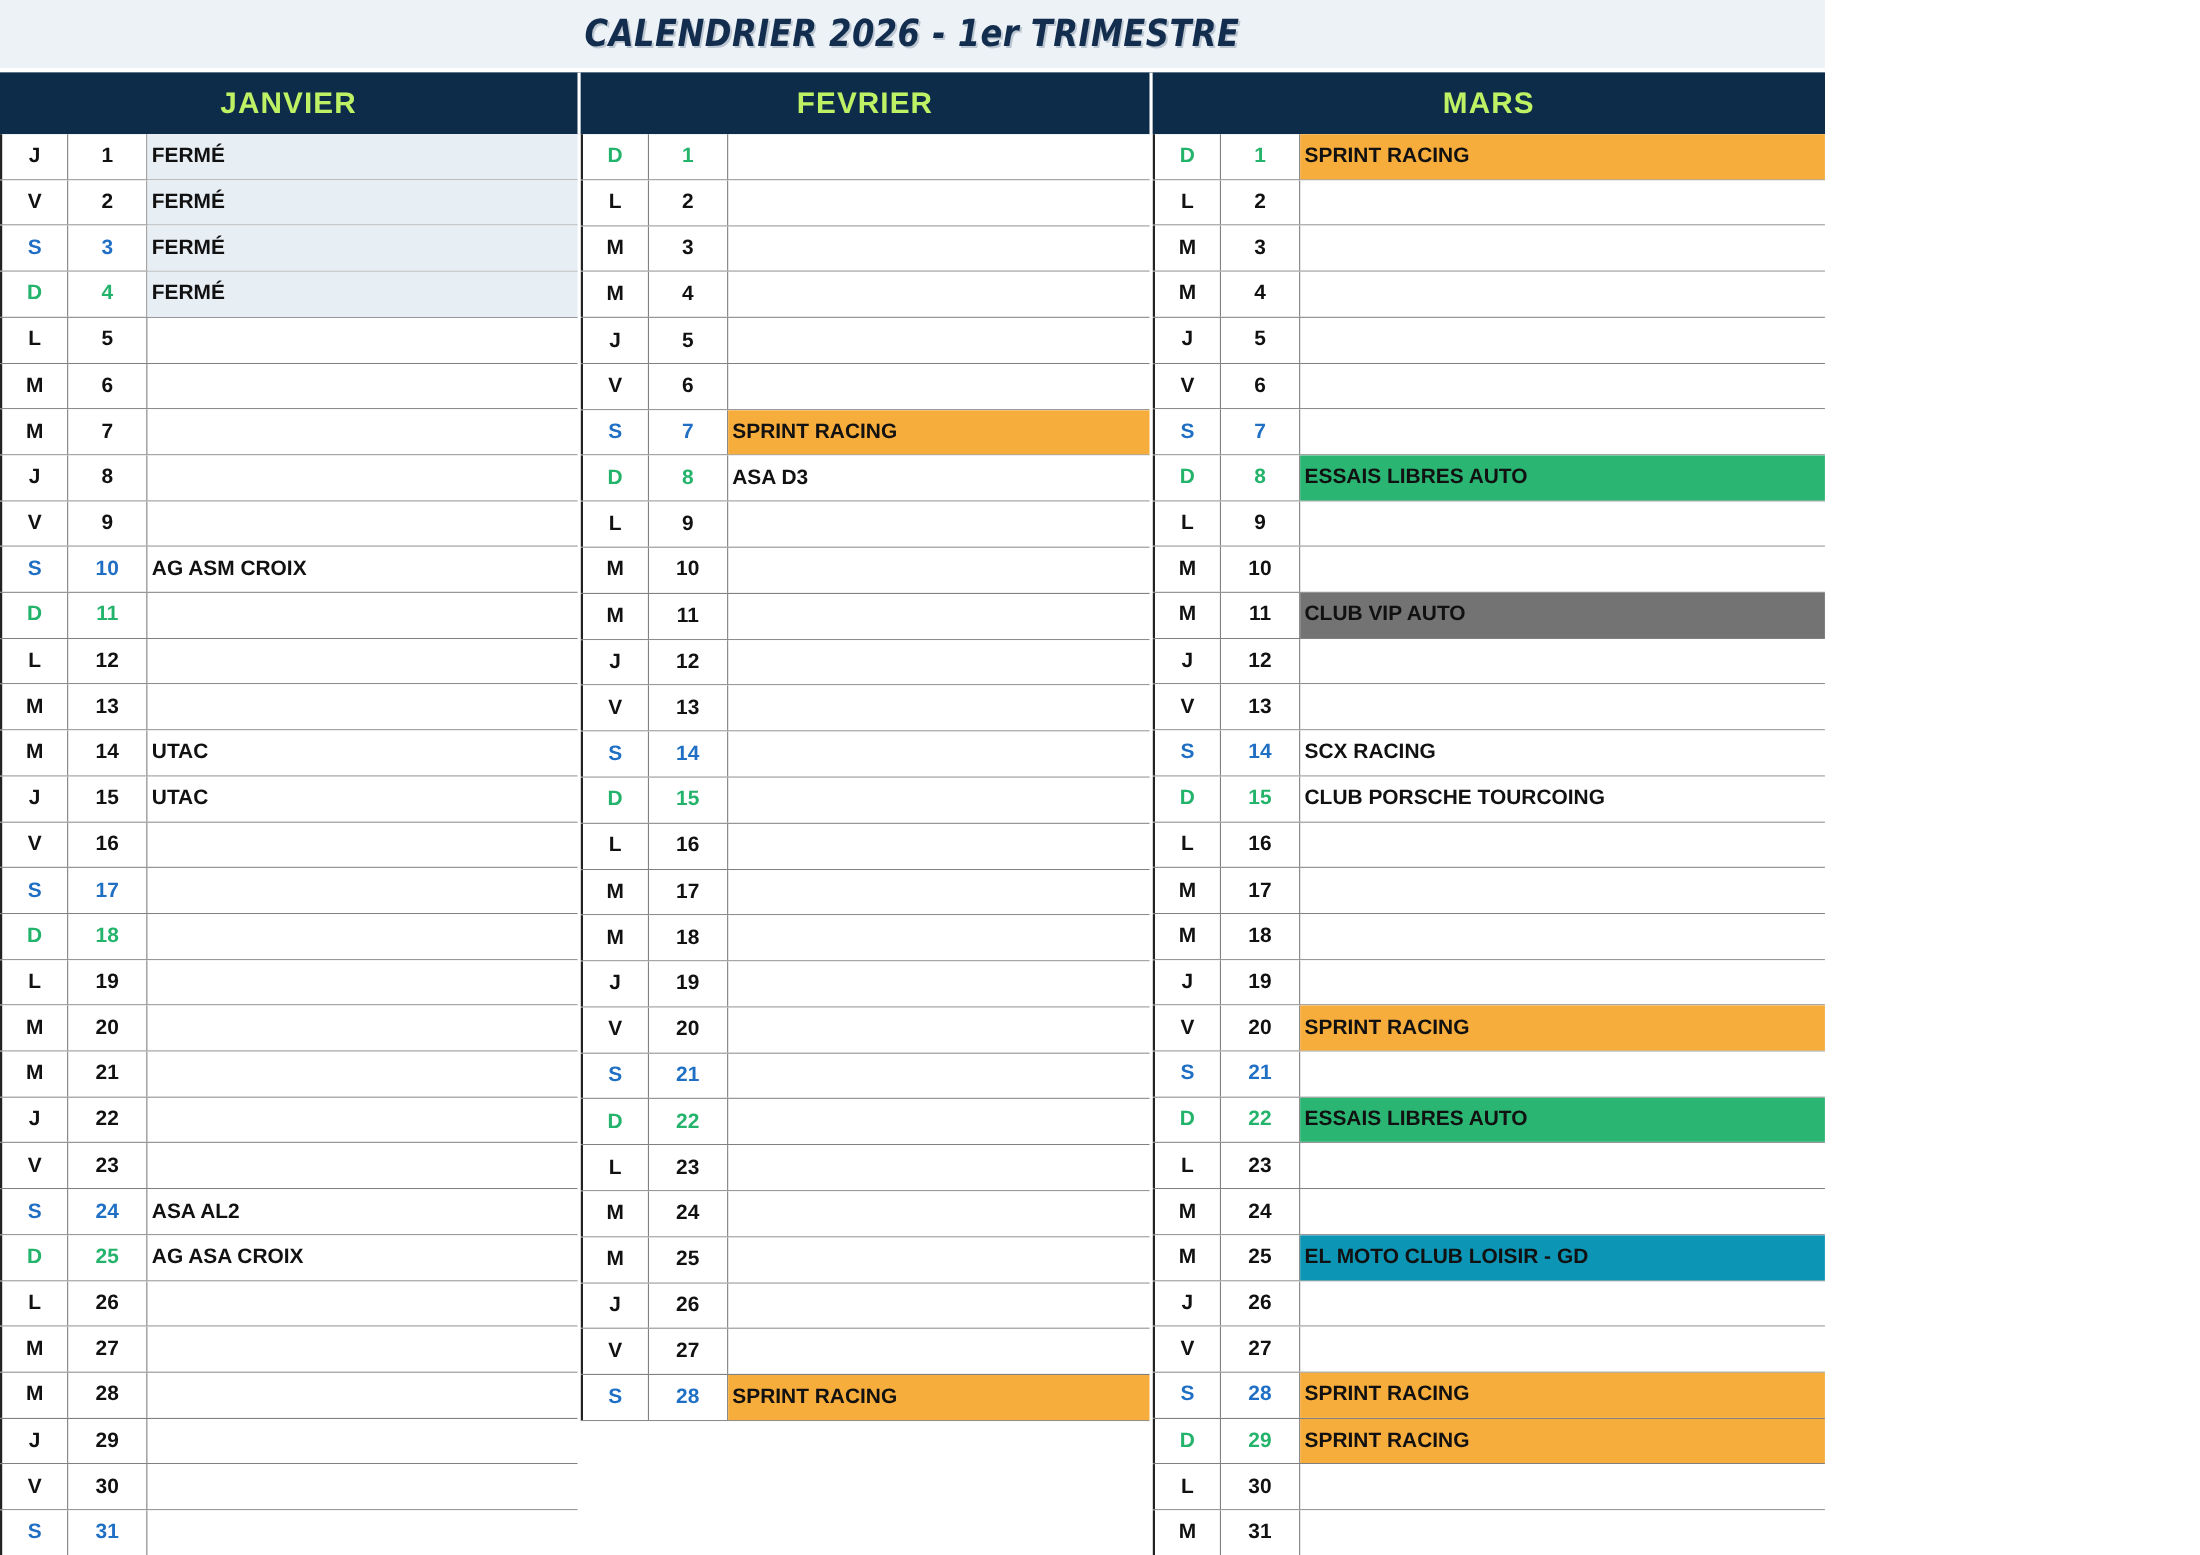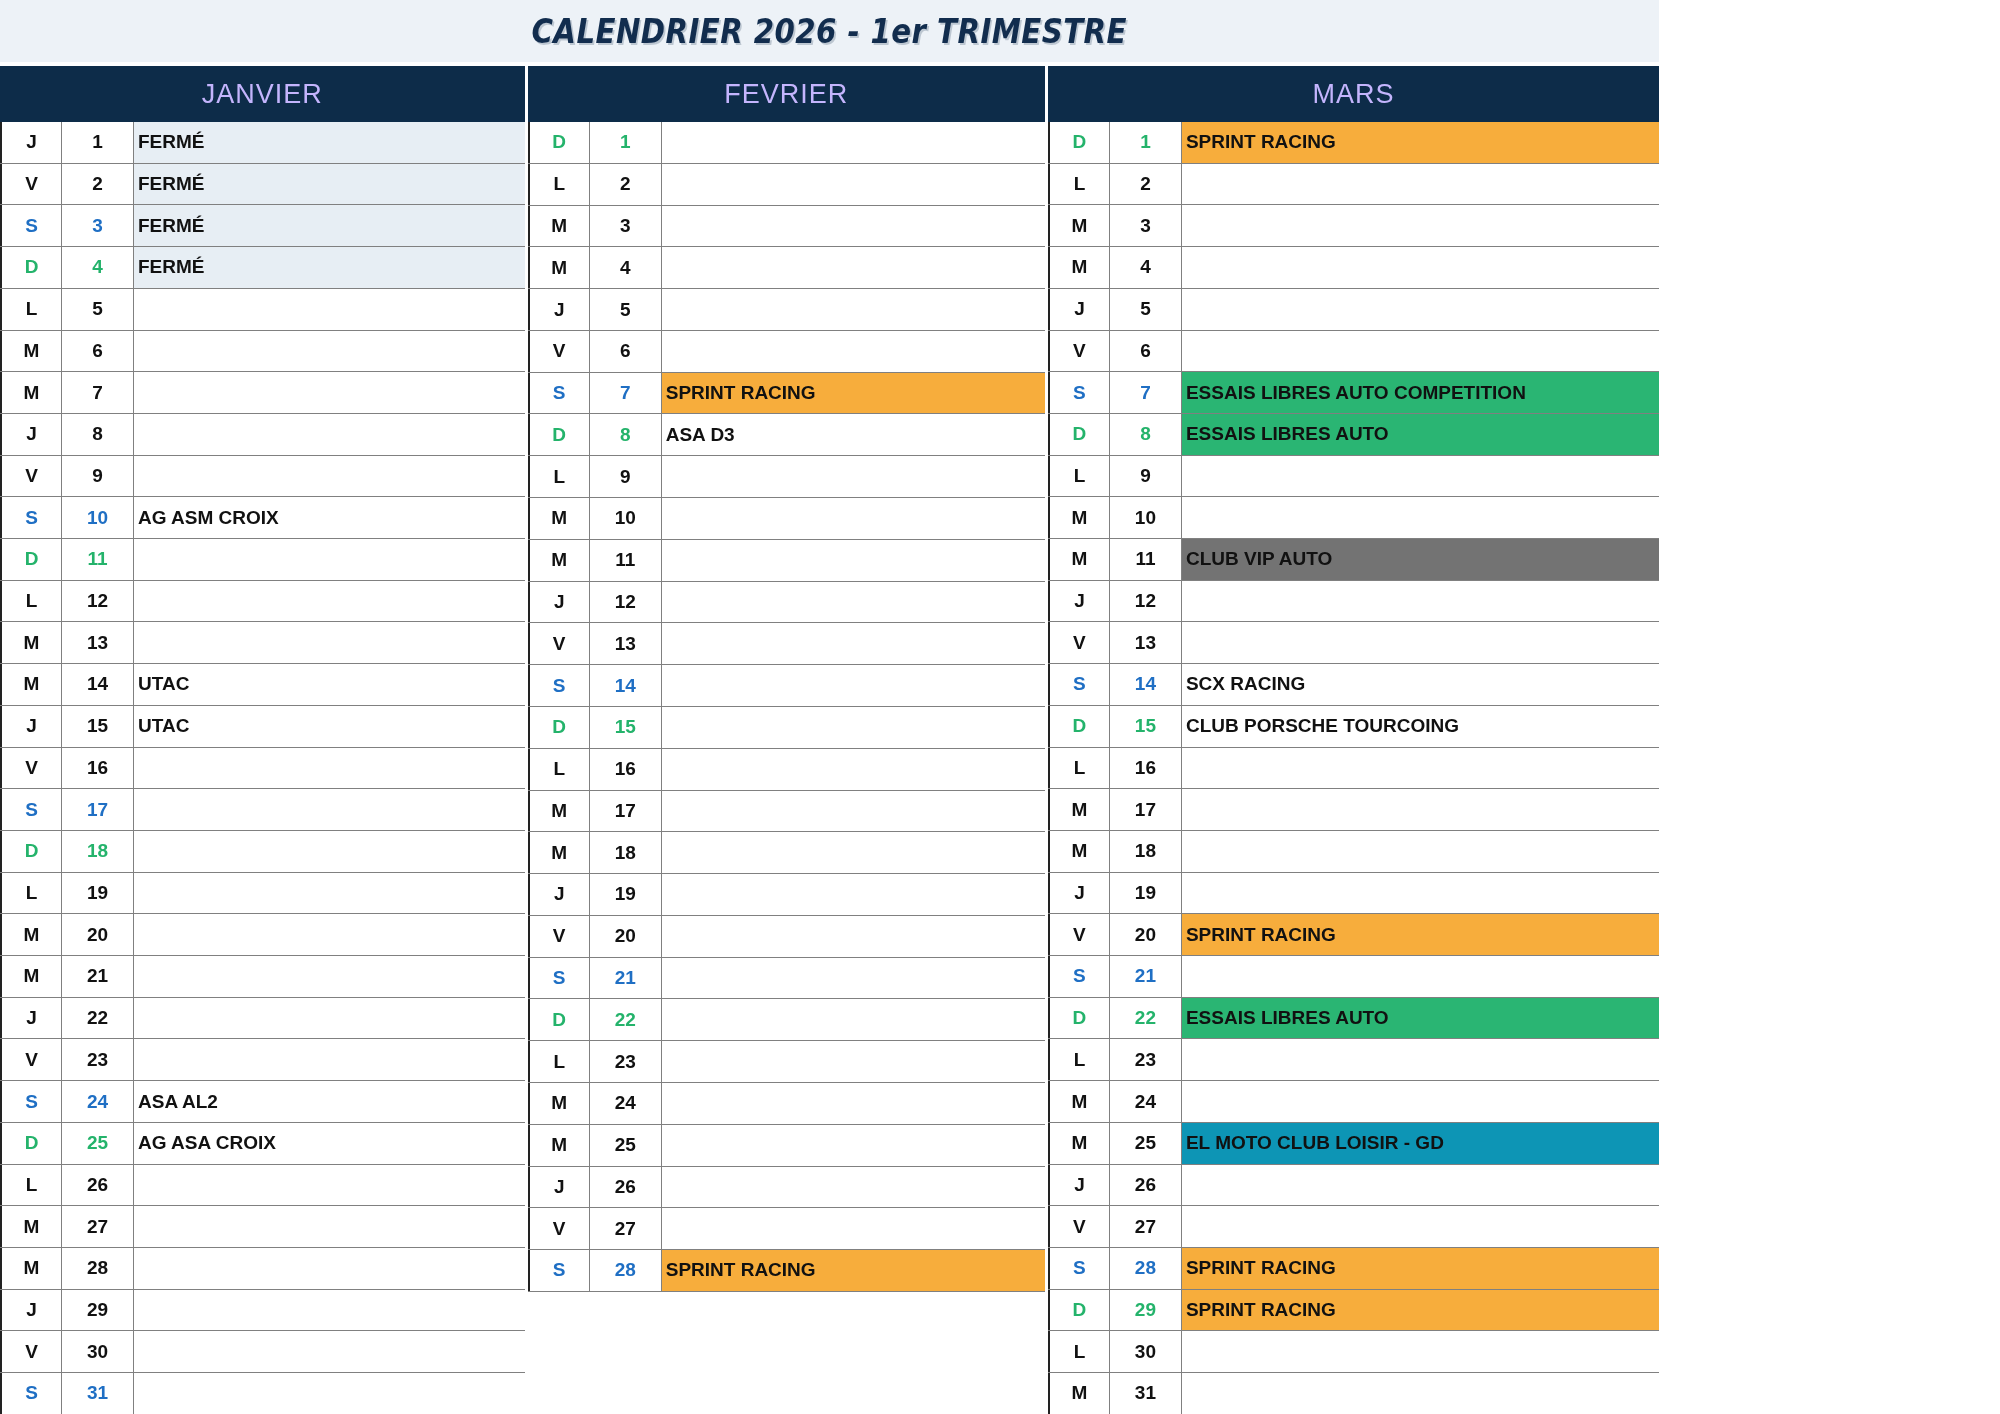--- a/index.html
+++ b/index.html
@@ -48,26 +48,26 @@
 
   
   .month-head-row {
     display: flex;
     height: 56px;
     flex: 0 0 auto;
     background: #0d2c49;
   }
   .month-head {
     background: #0d2c49;
-    color: #c4b5fd;
+    color: #bef264;
     display: flex;
     align-items: center;
     justify-content: center;
     font-size: 27px;
-    font-weight: normal;
+    font-weight: bold;
     letter-spacing: 1px;
     box-sizing: border-box;
     border-right: 3px solid #ffffff;
   }
   .month-head:last-child { border-right: none; }
 
   
   .cal-body {
     flex: 1 1 auto;
     display: flex;
@@ -482,21 +482,20 @@
           <div class="c-ev"></div>
         </div>
         <div class="day-row">
           <div class="c-dow w-dow">V</div>
           <div class="c-num w-num">6</div>
           <div class="c-ev"></div>
         </div>
         <div class="day-row">
           <div class="c-dow w-dow sat">S</div>
           <div class="c-num w-num sat">7</div>
-          <div class="c-ev" style="background: rgb(42, 181, 115);">ESSAIS LIBRES AUTO COMPETITION</div>
         </div>
         <div class="day-row">
           <div class="c-dow w-dow sun">D</div>
           <div class="c-num w-num sun">8</div>
           <div class="c-ev" style="background: rgb(42, 181, 115);">ESSAIS LIBRES AUTO</div>
         </div>
         <div class="day-row">
           <div class="c-dow w-dow">L</div>
           <div class="c-num w-num">9</div>
           <div class="c-ev"></div>

